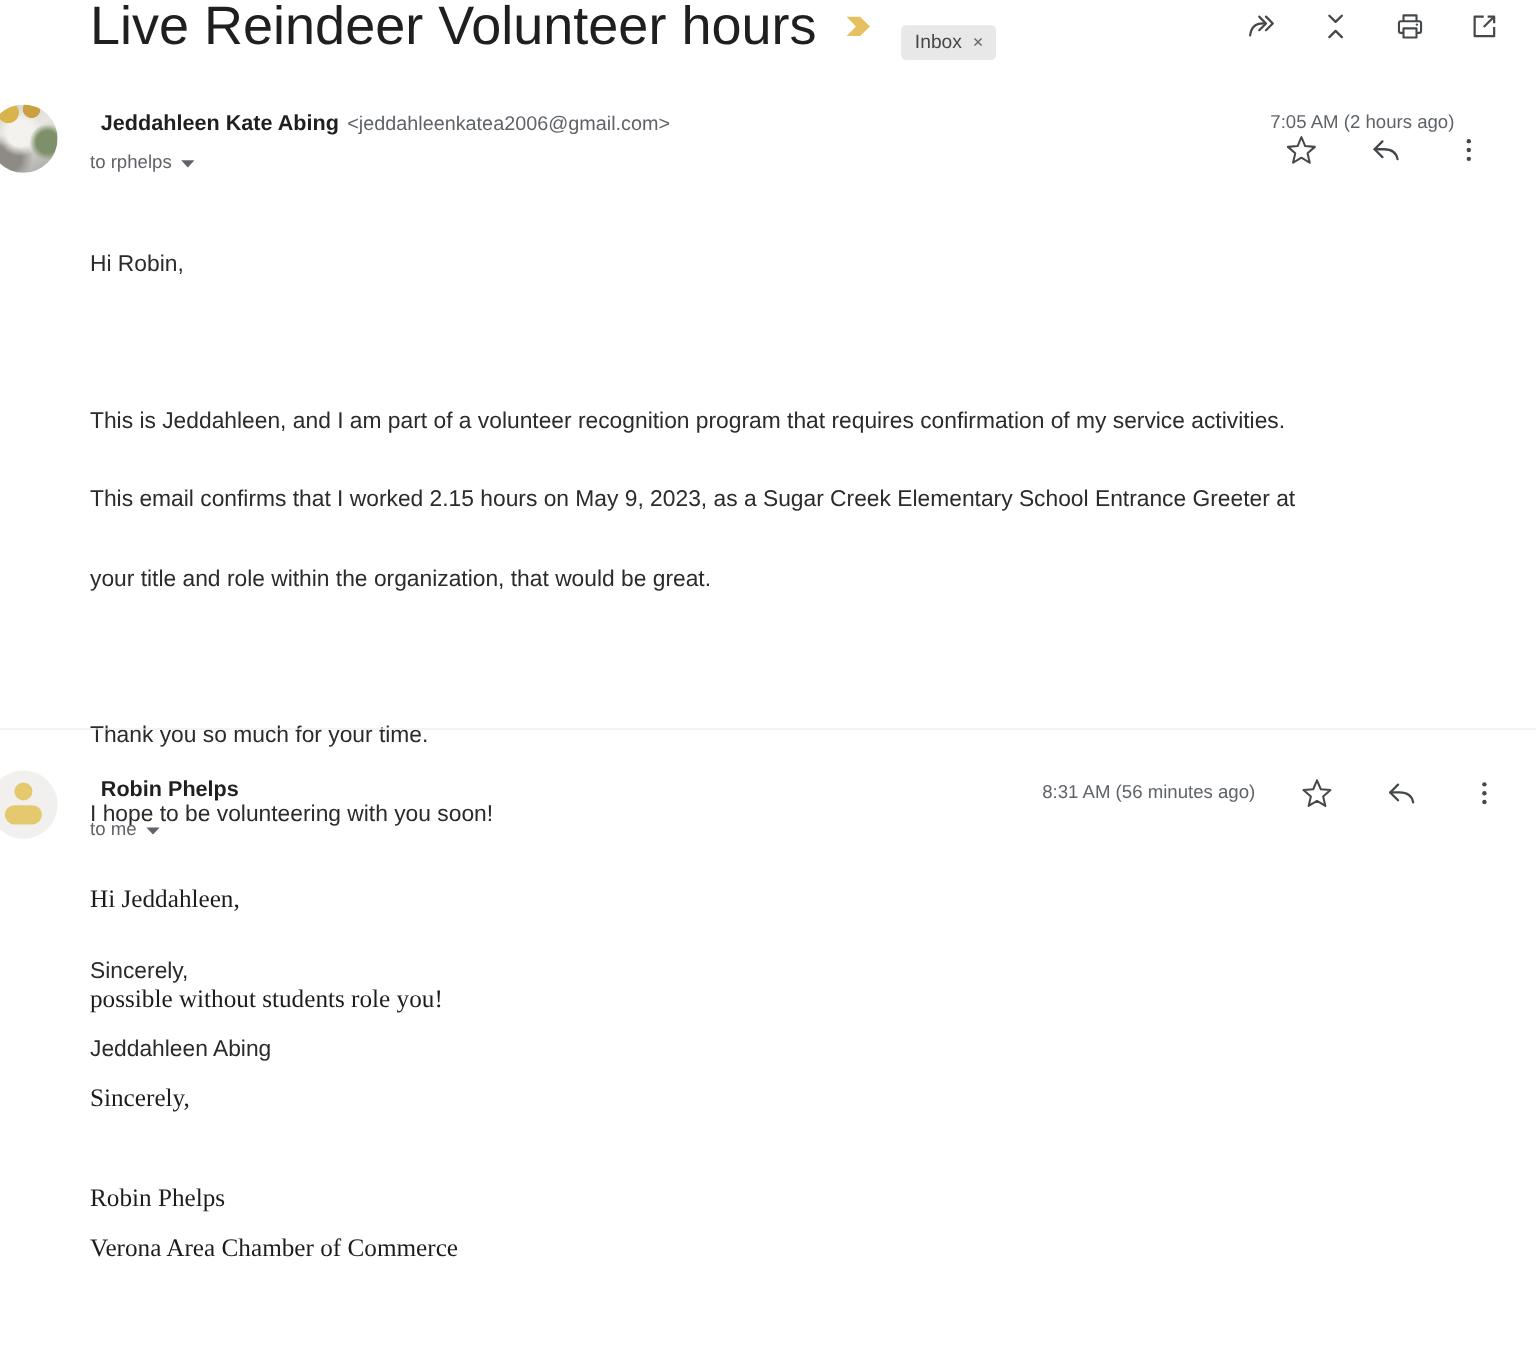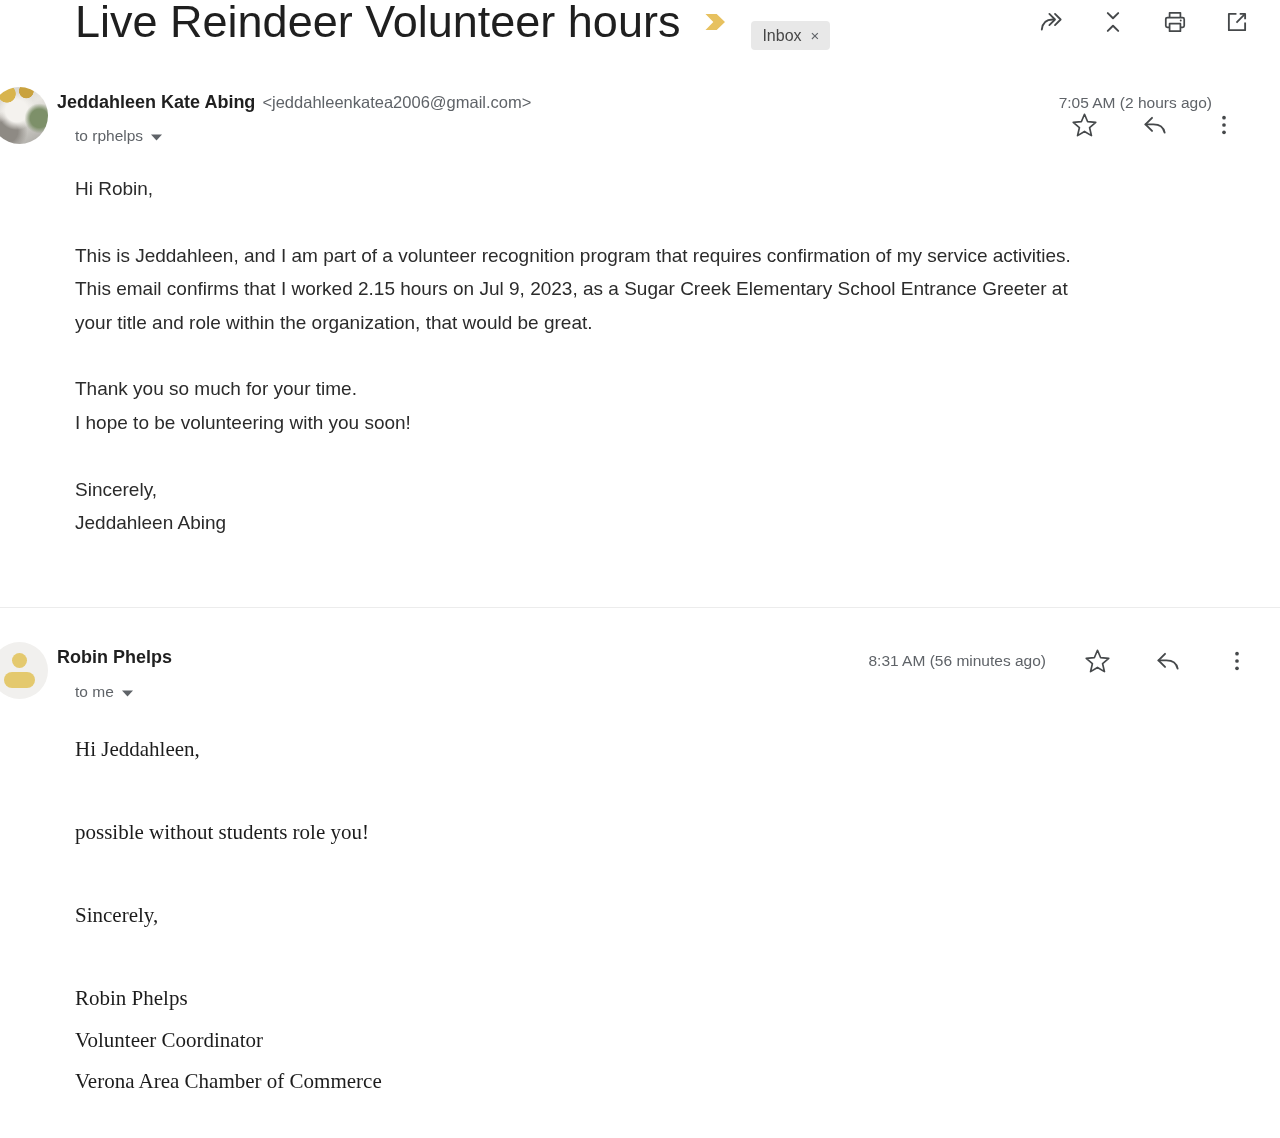--- a/index.html
+++ b/index.html
@@ -30,33 +30,33 @@
     top:87px;
     background:
       radial-gradient(circle at 28% 12%, #d8b44d 0 13%, rgba(0,0,0,0) 14%),
       radial-gradient(circle at 62% 7%, #c9a23f 0 11%, rgba(0,0,0,0) 12%),
       radial-gradient(circle at 85% 55%, #7d9069 0 16%, rgba(0,0,0,0) 26%),
       radial-gradient(circle at 45% 42%, #f4f2ee 0 24%, rgba(0,0,0,0) 42%),
       radial-gradient(circle at 28% 78%, #8e8a84 0 18%, rgba(0,0,0,0) 34%),
       linear-gradient(150deg,#cfcdc8 0%, #e8e6e1 45%, #a3a19c 100%);
   }
   .avatar-2 { top:642px; background:var(--avatar2_bg,#f1f0ee); display:flex; align-items:flex-end; justify-content:center; }
-  .name-row { position:absolute; left:57px; white-space:nowrap; }
+  .name-row { position:absolute; left:84px; white-space:nowrap; }
   .name-row .sender { font-size:18px; font-weight:700; color:var(--text_primary,#1f1f1f); }
   .name-row .addr { font-size:16.5px; color:var(--text_secondary,#5f6368); margin-left:7px; font-weight:400; }
   .recip-row { position:absolute; left:75px; display:flex; align-items:flex-end; gap:8px;
                font-size:15.5px; color:var(--text_secondary,#5f6368); cursor:pointer; }
   .meta { position:absolute; right:30px; display:flex; align-items:center; }
   .meta .time { font-size:15.5px; color:var(--text_secondary,#5f6368); margin-right:38px; white-space:nowrap; }
   .meta .actions { display:flex; gap:44px; }
   
   .body { position:absolute; left:75px; }
   .body .ln { white-space:nowrap; }
   .body-1 { top:172px; font-size:19px; color:var(--body1_color,#2b2b2b); }
-  .body-1 .ln { height:33.4px; line-height:33.4px; }
+  .body-1 .ln { height:33.4px; line-height:33.4px;margin-top:32px; }
   .body-2 { top:729px; font-size:21px; color:var(--body2_color,#1c1c1c); }
   .body-2 .ln { height:41.5px; line-height:41.5px;font-family:Liberation Serif, serif; }
   .divider { position:absolute; left:0; top:607px; width:1280px; height:1px; background:var(--divider,#ececec); }
 </style>
 </head>
 <body>
 
 <div class="page">
 
   <div class="subject-row">
@@ -153,21 +153,21 @@
           </svg>
         </span>
       </button>
     </span>
   </div>
 
   <div class="body body-1">
     <div class="ln">Hi Robin,</div>
     <div class="ln"></div>
     <div class="ln">This is Jeddahleen, and I am part of a volunteer recognition program that requires confirmation of my service activities.</div>
-    <div class="ln">This email confirms that I worked 2.15 hours on Jul 9, 2023, as a Sugar Creek Elementary School Entrance Greeter at</div>
+    <div class="ln">This email confirms that I worked 2.15 hours on May 9, 2023, as a Sugar Creek Elementary School Entrance Greeter at</div>
     <div class="ln">your title and role within the organization, that would be great.</div>
     <div class="ln"></div>
     <div class="ln">Thank you so much for your time.</div>
     <div class="ln">I hope to be volunteering with you soon!</div>
     <div class="ln"></div>
     <div class="ln">Sincerely,</div>
     <div class="ln">Jeddahleen Abing</div>
   </div>
 
   <div class="divider"></div>
@@ -225,17 +225,16 @@
   </div>
 
   <div class="body body-2">
     <div class="ln">Hi Jeddahleen,</div>
     <div class="ln"></div>
     <div class="ln">possible without students role you!</div>
     <div class="ln"></div>
     <div class="ln">Sincerely,</div>
     <div class="ln"></div>
     <div class="ln">Robin Phelps</div>
-    <div class="ln">Volunteer Coordinator</div>
     <div class="ln">Verona Area Chamber of Commerce</div>
   </div>
 
 </div>
 
 </body></html>

